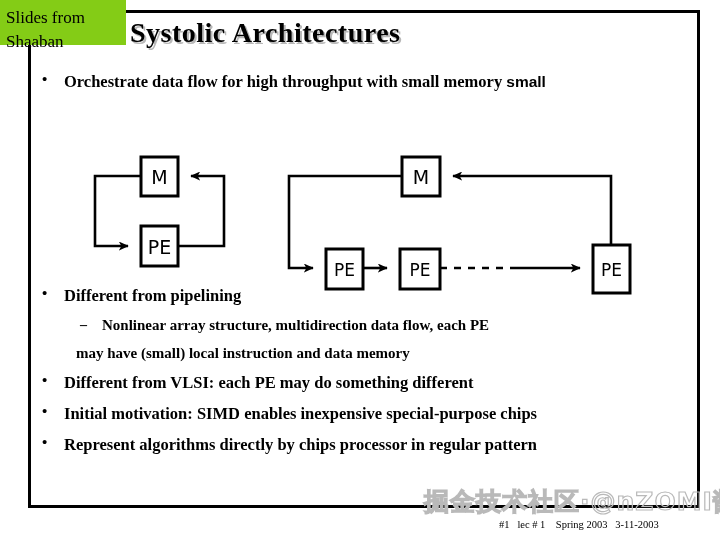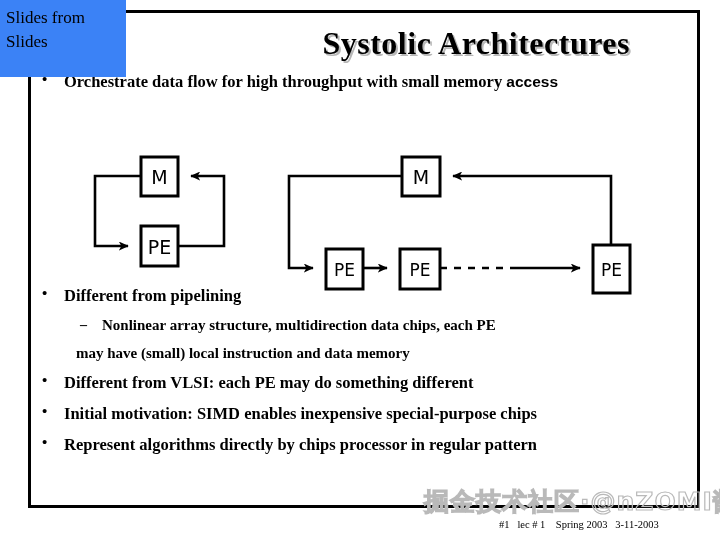--- a/index.html
+++ b/index.html
@@ -26,42 +26,42 @@
     border: 3px solid #000000;
     box-sizing: border-box;
   }
 
   
   #attrib {
     position: absolute;
     left: 0px;
     top: 0px;
     width: 126px;
-    height: 77px;
-    background: #3b82f6;
+    height: 45px;
+    background: #84cc16;
     color: #000000;
     font-family: "Liberation Serif", "DejaVu Serif", serif;
     font-size: 17px;
     line-height: 24px;
     padding: 6px 4px 0 6px;
     box-sizing: border-box;
     z-index: 30;
   }
   #attrib div { white-space: nowrap; }
 
   
   #title {
     position: absolute;
     left: 130px;
-    top: 25px;
+    top: 17px;
     width: 500px;
-    text-align: right;
-    font-family: "Liberation Serif", "DejaVu Serif", serif;
-    font-weight: bold;
-    font-size: 32px;
+    text-align: left;
+    font-family: "Liberation Serif", "DejaVu Serif", serif;
+    font-weight: bold;
+    font-size: 28px;
     letter-spacing: 0.5px;
     color: #000000;
     text-shadow: 2px 2px 0 #b8b8b8;
     z-index: 20;
   }
 
   
   .blist {
     position: absolute;
     margin: 0;
@@ -207,35 +207,35 @@
 
       <rect x="593" y="245" width="37" height="48" fill="#fff" stroke="#000" stroke-width="3"></rect>
       <text x="611.5" y="276" text-anchor="middle" font-family="DejaVu Sans, sans-serif" font-size="17" fill="#000">PE</text>
     </g>
   </svg>
 
   <div id="title">Systolic Architectures</div>
 
   <div id="attrib">
     <div>Slides from</div>
-    <div>Slides</div>
+    <div>Shaaban</div>
   </div>
 
   <div id="bullets-top" class="blist">
     <div class="b1">
-      <span>Orchestrate data flow for high throughput with small memory </span><span class="sansword">access</span>
+      <span>Orchestrate data flow for high throughput with small memory </span><span class="sansword">small</span>
     </div>
   </div>
 
   <div id="bullets-bottom" class="blist">
     <div class="row b1">
       <span>Different from pipelining</span>
     </div>
     <div class="row b2">
-      <span>Nonlinear array structure, multidirection data chips, each PE</span>
+      <span>Nonlinear array structure, multidirection data flow, each PE</span>
     </div>
     <div class="row b2cont">
       <span>may have (small) local instruction and data memory</span>
     </div>
     <div class="row b1">
       <span>Different from VLSI: each PE may do something different</span>
     </div>
     <div class="row b1">
       <span>Initial motivation: SIMD enables inexpensive special-purpose chips</span>
     </div>

